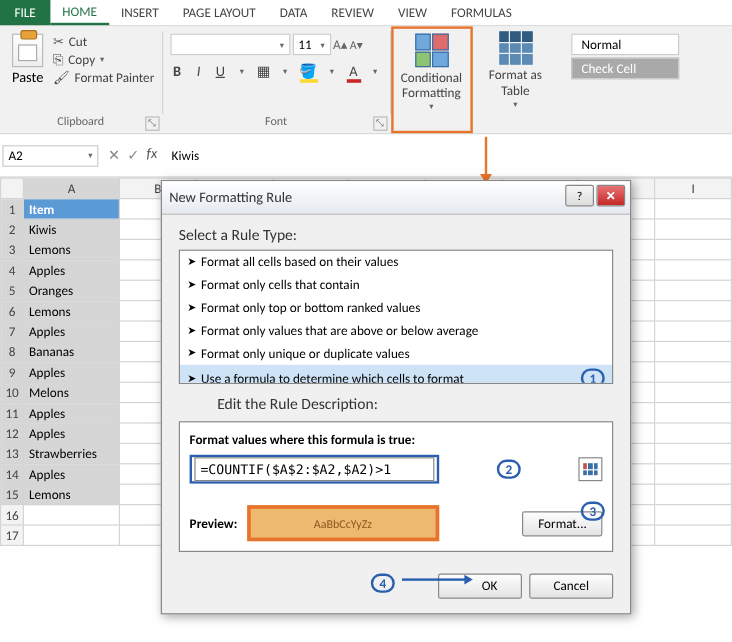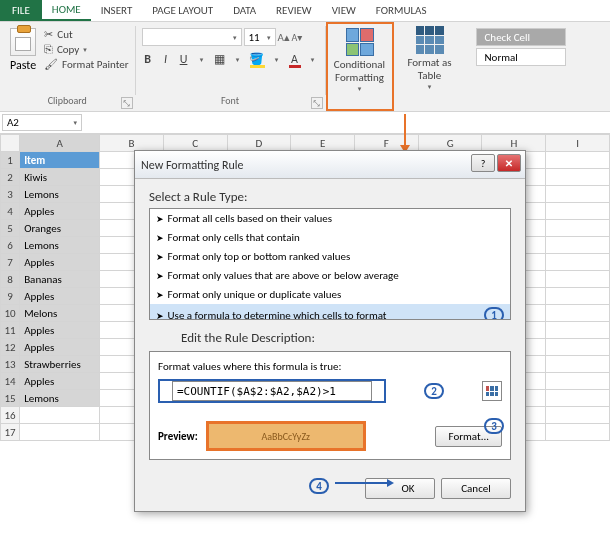--- a/index.html
+++ b/index.html
@@ -45,21 +45,21 @@
   .tbl-icon { width:28px; height:28px; display:grid; grid-template-columns:1fr 1fr 1fr; grid-template-rows:1fr 1fr 1fr; gap:1px; margin-bottom:2px;}
   .tbl-icon div{background:#5b8bb4;}
   .tbl-icon div:nth-child(-n+3){background:#2f5b80;}
 
   .styles { display:flex; flex-direction:column; gap:2px; padding:4px;}
   .style-box { border:1px solid #ccc; padding:2px 8px; font-size:11px; width:90px; height:18px; display:flex; align-items:center;}
   .sb-normal{ background:#fff;}
   .sb-check{ background:#a9a9a9; color:#fff;}
 
   
-  .fbar { display:flex; height:22px; border-bottom:1px solid #d4d4d4; align-items:flex-start; background:#fff;flex-direction:column;}
+  .fbar { display:flex; height:36px; border-bottom:1px solid #d4d4d4; align-items:center; background:#fff;}
   .namebox { width:80px; border:1px solid #ccc; margin:2px; padding:1px 4px; font-size:11px; height:18px; display:flex; align-items:center; justify-content:space-between;}
   .fx-btns { display:flex; gap:6px; padding:0 6px; color:#888;}
   .fx { font-style:italic; color:#555;}
   .fval { padding-left:6px; font-size:11px;}
 
   
   .sheet { position:relative; }
   .sheet table { border-collapse:collapse; }
   .sheet th, .sheet td { border:1px solid #d4d4d4; font-size:11px; height:17px; }
   .cornercell { width:22px; background:#f3f3f3;}
@@ -84,24 +84,24 @@
   .title-btn.close{ background:linear-gradient(#e57373,#c62828); color:#fff; font-weight:bold;}
   .dlg-body{ padding:10px 14px; }
   .sect-label{ font-size:13px; color:#333; margin-bottom:4px;}
   .rule-list{ border:1px solid #888; background:#fff; height:112px; overflow:hidden;}
   .rule-item{ font-size:11px; padding:3px 6px; display:flex; align-items:center; gap:4px;}
   .rule-item.sel{ background:#cfe3f7;}
   .rule-arrow{ font-size:9px;}
   .num-callout{ display:inline-flex; align-items:center; justify-content:center; width:20px; height:16px; border:2px solid #2a5fb0; border-radius:9px; color:#2a5fb0; font-size:11px; font-weight:bold; margin-left:auto;}
   .num-free{ position:absolute; display:inline-flex; align-items:center; justify-content:center; width:20px; height:16px; border:2px solid #2a5fb0; border-radius:9px; color:#2a5fb0; font-size:11px; font-weight:bold;}
   .desc-box{ border:1px solid #888; background:#fff; padding:8px; margin-top:6px; position:relative;}
-  .desc-label{ font-size:11px; font-weight:normal; margin-bottom:6px;}
+  .desc-label{ font-size:11px; font-weight:bold; margin-bottom:6px;}
   .formula-row{ display:flex; align-items:center; gap:4px; margin-bottom:18px;}
   .formula-inp{ border:1px solid #888; padding:2px 4px; font-family:monospace; font-size:11px; background:#fff; width:200px; height:20px;}
-  .formula-hl{ border:2px solid #2a5fb0; padding:0 12px;}
+  .formula-hl{ border:2px solid #2a5fb0; padding:0 2px;}
   .ref-btn{ width:20px; height:20px; border:1px solid #888; background:#fff; font-size:9px; display:flex; align-items:center; justify-content:center; margin-left:auto;}
   .ref-grid{ width:12px; height:10px; display:grid; grid-template-columns:repeat(3,1fr); grid-template-rows:repeat(2,1fr); gap:1px;}
   .ref-grid div{ background:#3a6ea5;}
   .ref-grid div:first-child{background:#c0504d;}
   .prev-row{ display:flex; align-items:center; gap:8px;}
   .prev-lbl{ font-size:11px; font-weight:bold;}
   .prev-box{ border:3px solid #e8732a; background:#edb86f; width:160px; height:30px; display:flex; align-items:center; justify-content:center; font-size:10px; color:#8a5a1e;}
   .btn{ border:1px solid #888; background:linear-gradient(#fdfdfd,#e4e4e4); padding:3px 12px; font-size:11px; border-radius:2px;}
   .fmt-btn{ margin-left:auto;}
   .dlg-footer{ display:flex; justify-content:flex-end; gap:6px; padding:8px 14px 12px; position:relative;}
@@ -212,22 +212,22 @@
             <div></div>
             <div></div>
           </div>
         <span>Format as Table</span>
           <span class="drop">▾</span>
       </div>
     </div>
   </div>
   <div class="group">
     <div class="styles">
+      <div class="style-box sb-normal">Normal</div>
       <div class="style-box sb-check">Check Cell</div>
-      <div class="style-box sb-normal">Normal</div>
     </div>
   </div>
 </div>
 
 <div class="fbar">
   <div class="namebox">
       <span>A2</span>
       <span class="drop">▾</span>
     </div>
   <div class="fx-btns">

